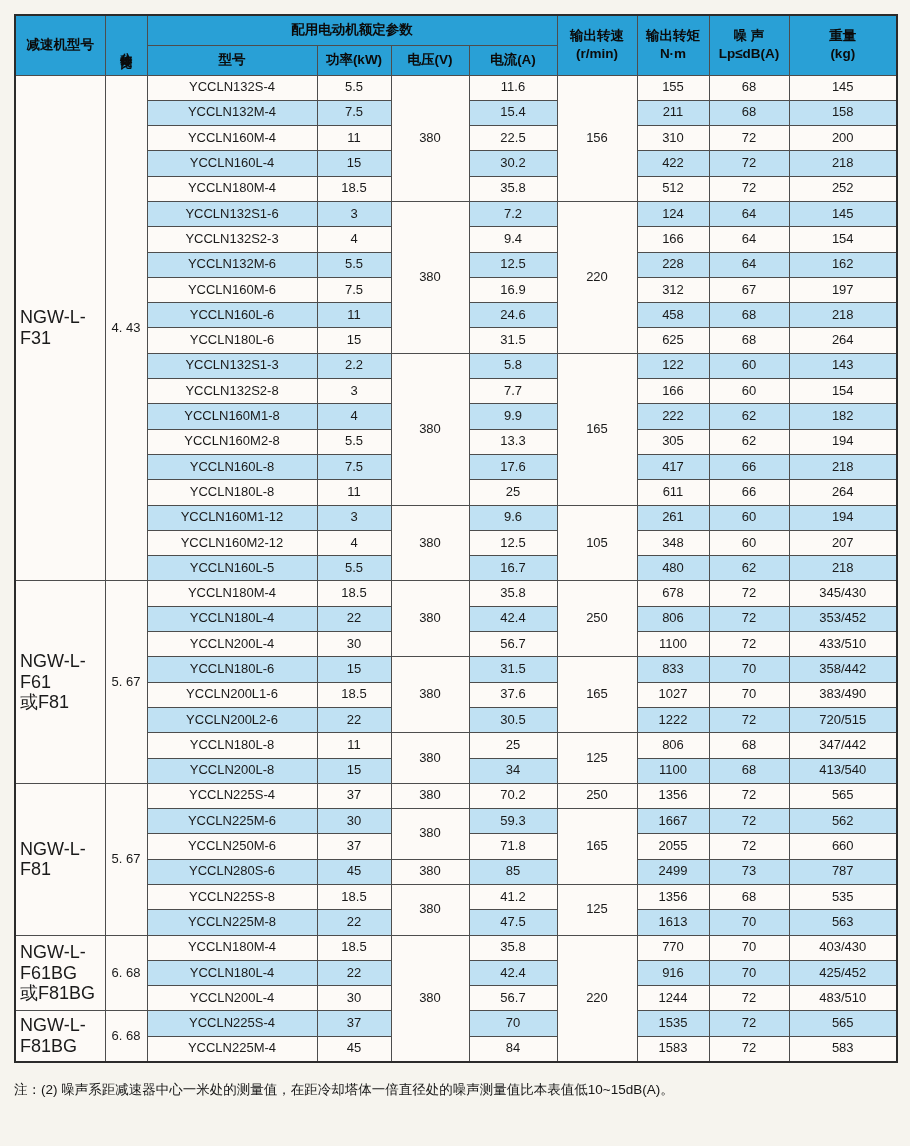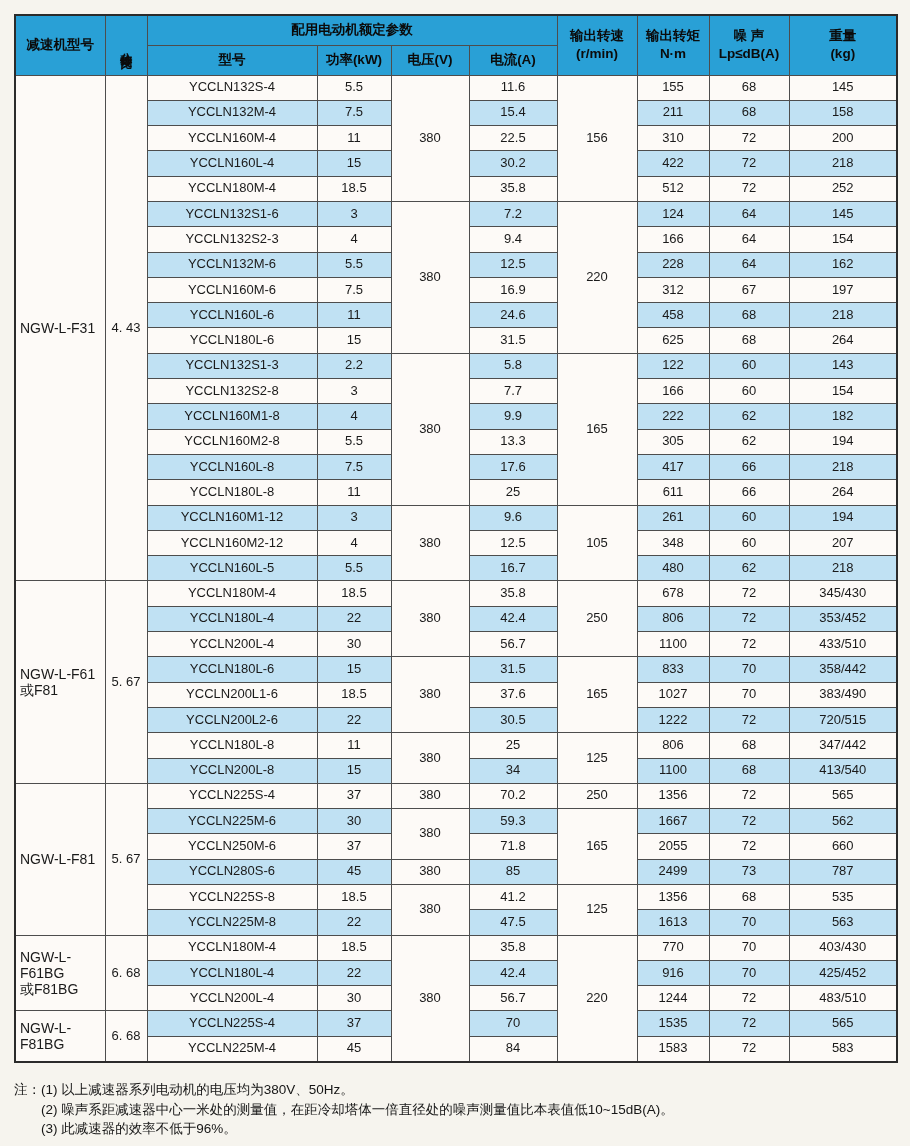--- a/index.html
+++ b/index.html
@@ -35,21 +35,21 @@
     font-weight: bold;
     font-size: 13.5px;
   }
   .spec thead tr.h-top th { height: 30px; }
   .spec thead tr.h-sub th { height: 30px; }
   .spec tbody td { height: 25.3px; background: #fdfaf7; }
   .spec tbody td.shade { background: #c0e1f3; }
   .spec tbody td.cell-model {
     text-align: left;
     padding-left: 4px;
-    font-size: 14px;
+    font-size: 18px;
   }
   .vertical {
     writing-mode: vertical-rl;
     text-orientation: upright;
     margin: 0 auto;
     font-size: 12px;
     line-height: 1.05;
     letter-spacing: 1px;
     white-space: nowrap;
   }
@@ -461,19 +461,17 @@
           <td>1583</td>
           <td>72</td>
           <td>583</td>
         </tr>
       </tbody>
   </table>
 
   <div class="notes">
     <div class="notes-prefix">注：</div>
     <div class="notes-lines">
-      <div>(1) 以上减速器系列电动机的电压均为380V、50Hz。</div>
       <div>(2) 噪声系距减速器中心一米处的测量值，在距冷却塔体一倍直径处的噪声测量值比本表值低10~15dB(A)。</div>
-      <div>(3) 此减速器的效率不低于96%。</div>
     </div>
   </div>
 
 </div>
 
 </body></html>

